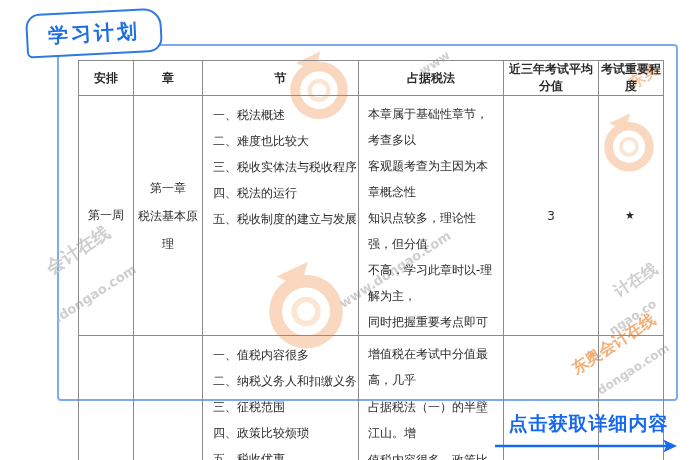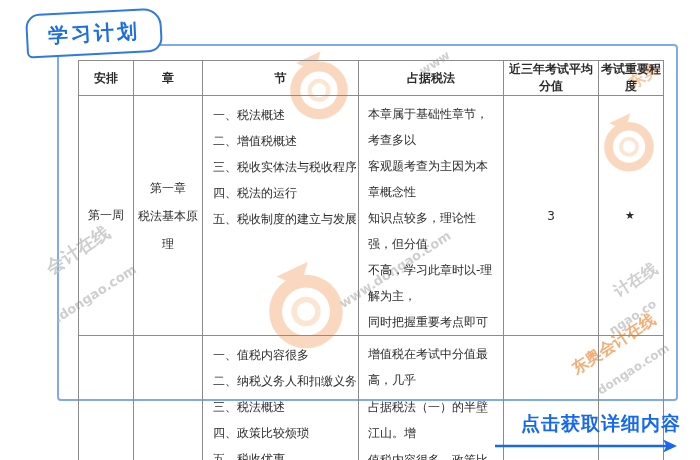--- a/index.html
+++ b/index.html
@@ -46,21 +46,21 @@
   .chapter-text { white-space:pre-line; line-height:28px; }
   td.chapter-span { vertical-align:middle; }
   td.chapter-span .chapter-text { position:relative; top:-13px; }
   td.sections-cell { vertical-align:top; padding:6px 2px 0 10px; }
   .sec-line { line-height:26px; height:26px; white-space:nowrap; overflow:hidden; }
   td.advice-cell { vertical-align:top; padding:5px 4px 0 9px; white-space:pre-line; line-height:26px;margin-left:37px; }
   td.advice-span { line-height:26.4px; }
   .stars { letter-spacing:2px; font-size:11px; }
 
   
-  .cta { position:absolute; left:493px; top:411px; width:188px; z-index:3; cursor:pointer; text-align:right; }
+  .cta { position:absolute; left:493px; top:411px; width:188px; z-index:3; cursor:pointer; text-align:center; }
   .cta-label { color:#1668f0; font-weight:bold; font-size:19px; letter-spacing:1px; display:block; padding-left:3px; }
   .cta-arrow { display:block; margin-top:1px; }
 </style>
 </head>
 <body>
 
 <div class="stage">
 
   <div class="wm wm-logo" style="left:283px; top:50px; width:72px; height:72px;">
     <svg width="72" height="72" viewBox="0 0 100 100">
@@ -121,21 +121,21 @@
     </thead>
     <tbody>
       <tr class="row-1">
         <td class="center">第一周</td>
         <td class="chapter-cell">
           <div class="chapter-text">第一章
 税法基本原理</div>
         </td>
         <td class="sections-cell">
           <div class="sec-line">一、税法概述</div>
-          <div class="sec-line">二、增值税概述</div>
+          <div class="sec-line">二、难度也比较大</div>
           <div class="sec-line">三、税收实体法与税收程序法</div>
           <div class="sec-line">四、税法的运行</div>
           <div class="sec-line">五、税收制度的建立与发展</div>
         </td>
         <td class="advice-cell">本章属于基础性章节，考查多以
 客观题考查为主因为本章概念性
 知识点较多，理论性强，但分值
 不高，学习此章时以-理解为主，
 同时把握重要考点即可</td>
         <td class="center">3</td>
@@ -143,21 +143,21 @@
       </tr>
       <tr class="row-2">
         <td class="center">第二周</td>
         <td class="chapter-cell chapter-span" rowspan="2">
           <div class="chapter-text">第二章
 增值税</div>
         </td>
         <td class="sections-cell">
           <div class="sec-line">一、值税内容很多</div>
           <div class="sec-line">二、纳税义务人和扣缴义务人</div>
-          <div class="sec-line">三、税法概述</div>
+          <div class="sec-line">三、征税范围</div>
           <div class="sec-line">四、政策比较烦琐</div>
           <div class="sec-line">五、税收优惠</div>
         </td>
         <td class="advice-cell advice-span" rowspan="2">增值税在考试中分值最高，几乎
 占据税法（一）的半壁江山。增
 值税内容很多，政策比较烦琐，
 难度也比较大，是考生学习税法
 （一）时接触到的第一个实体税
 种。学习增值税时要以理解为主,</td>
         <td class="center" rowspan="2">63</td>

